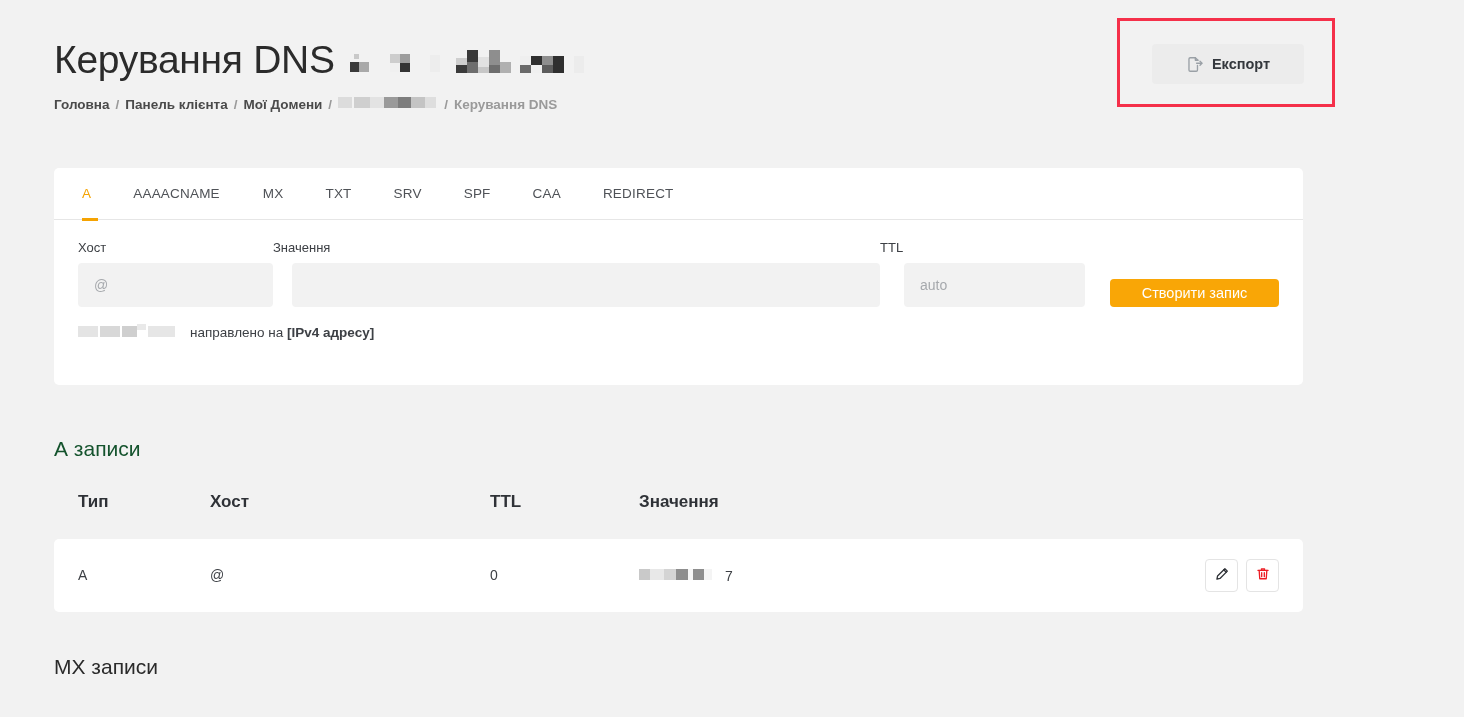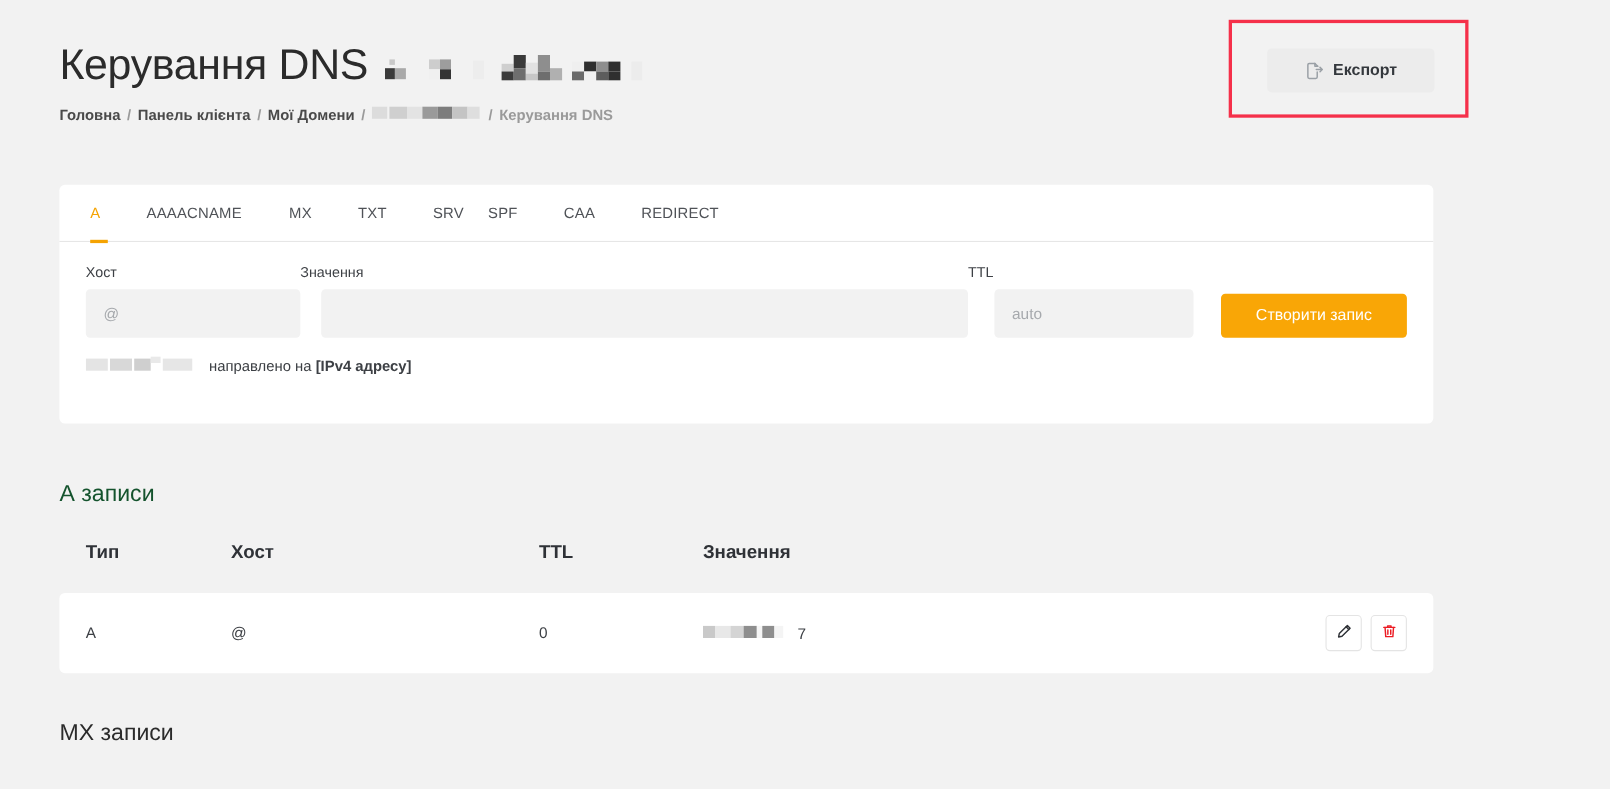--- a/index.html
+++ b/index.html
@@ -78,21 +78,21 @@
   .field-input {
     height: 44px; background: #f2f2f2; border: none; border-radius: 4px;
     padding: 0 16px; font-size: 14px; color: #3d4045;
     font-family: "Liberation Sans", sans-serif; outline: none;
   }
   .field-input::placeholder { color: #a6a9ad; }
   .f-host { width: 195px; }
   .f-value { width: 588px; margin-left: 19px; }
   .f-ttl { width: 181px; margin-left: 24px; }
   .create-btn {
-    margin-left: 25px; width: 180px; height: 40px;
+    margin-left: 25px; width: 180px; height: 28px;
     background: #f9a606; border: none; border-radius: 4px;
     color: #ffffff; font-size: 14.5px; cursor: pointer;
     font-family: "Liberation Sans", sans-serif;
   }
   .hint {
     display: flex; align-items: center;
     padding: 17px 0 0 24px; font-size: 13.5px; color: #3d4045;
   }
   .hint .txt { margin-left: 15px; }
   .hint b { font-weight: 700; }
@@ -211,21 +211,21 @@
     <span class="label">Експорт</span>
   </button>
 
   <div class="card">
     <div class="tabs">
       <div class="tab active" style="margin-right:42px">A</div>
       <div class="tab" style="">AAAA</div>
       <div class="tab" style="margin-right:43px">CNAME</div>
       <div class="tab" style="margin-right:42px">MX</div>
       <div class="tab" style="margin-right:42px">TXT</div>
-      <div class="tab" style="margin-right:22px">SRV</div>
+      <div class="tab" style="margin-right:42px">SRV</div>
       <div class="tab" style="margin-right:42px">SPF</div>
       <div class="tab" style="margin-right:42px">CAA</div>
       <div class="tab">REDIRECT</div>
     </div>
 
     <div class="form-row">
       <div class="field">
         <label class="field-label">Хост</label>
         <input class="field-input f-host" type="text" placeholder="@" style="">
       </div>

